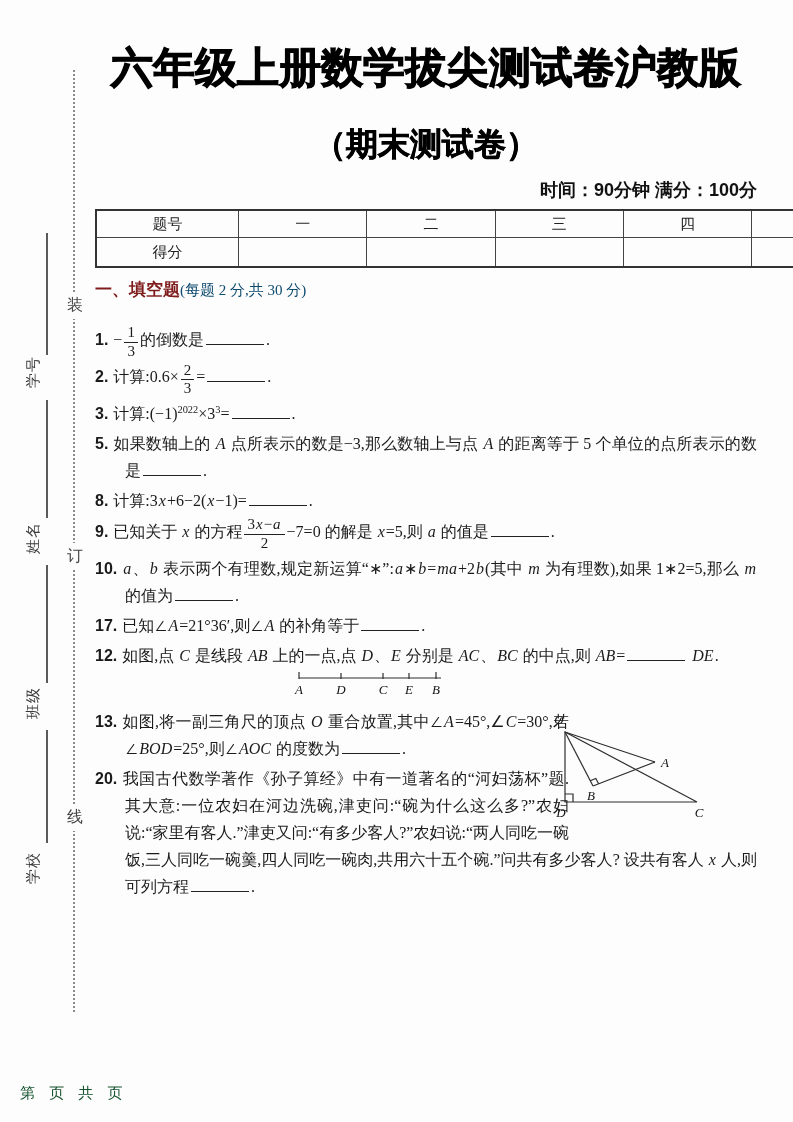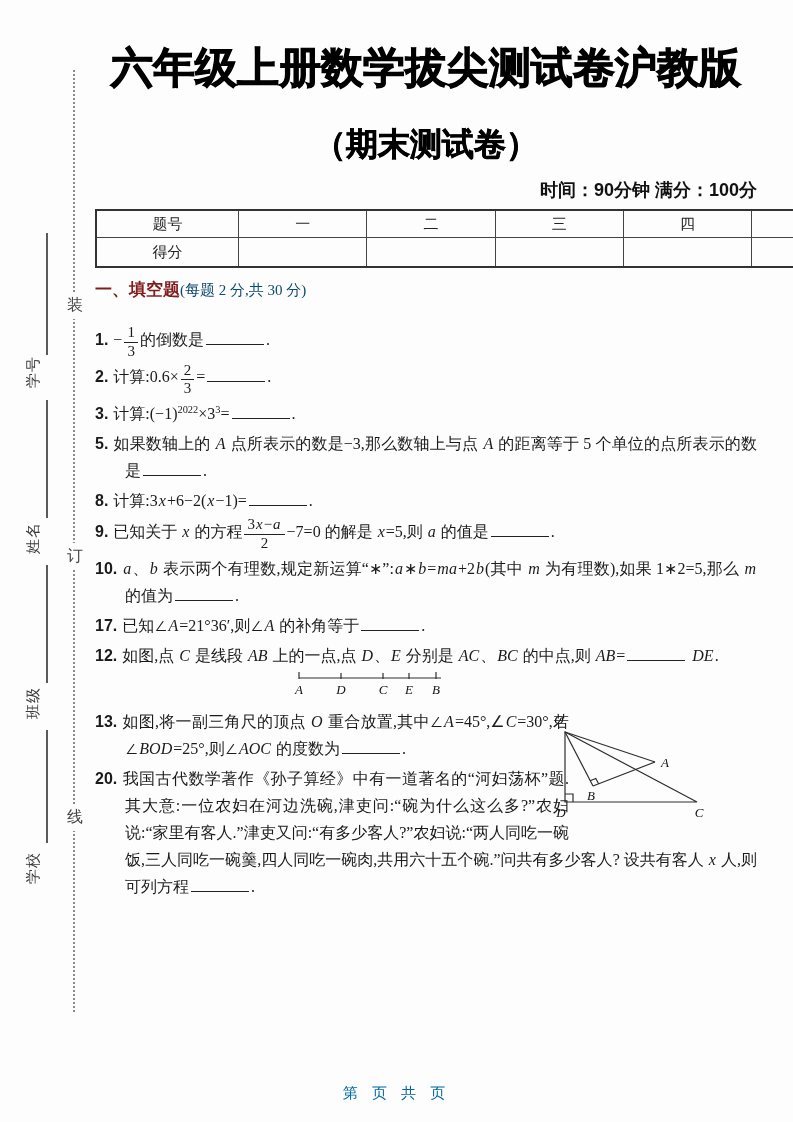--- a/index.html
+++ b/index.html
@@ -51,23 +51,23 @@
   .frac { display:inline-block; vertical-align:-0.75em; line-height:1.05;
     text-align:center; font-size:15px; margin:0 2px; text-indent:0; }
   .frac .fn { display:block; border-bottom:1px solid #222; padding:0 3px 1px; }
   .frac .fd { display:block; padding-top:1px; }
   
   .seg-fig { margin:1px 0 0 168px; width:175px; text-indent:0; }
   .tri-fig { float:right; width:178px; height:108px; margin:2px 0 4px 10px; }
   svg .ln { stroke:#2e2e2e; stroke-width:1.2; fill:none; }
   svg .lbl { font-size:13px; font-style:italic; font-family:"Liberation Serif", serif; fill:#111; }
   
-  .footer { position:absolute; left:0; right:0; top:1084px; text-align:center;
-    font-size:15px; letter-spacing:5px; color:#0369a1;
-    font-family:"Liberation Sans", sans-serif; }
+  .footer { position:absolute; left:0; right:0; top:1084px; 
+    font-size:15px; letter-spacing:5px; color:#14532d;
+    font-family:"Liberation Sans", sans-serif;padding-left:20px; }
 </style>
 </head>
 <body>
 
 <div class="page">
 
   <div class="bind-dotted"></div>
   <div class="bind-char" style="top:292px">装</div>
   <div class="bind-char" style="top:543px">订</div>
   <div class="bind-char" style="top:804px">线</div>

